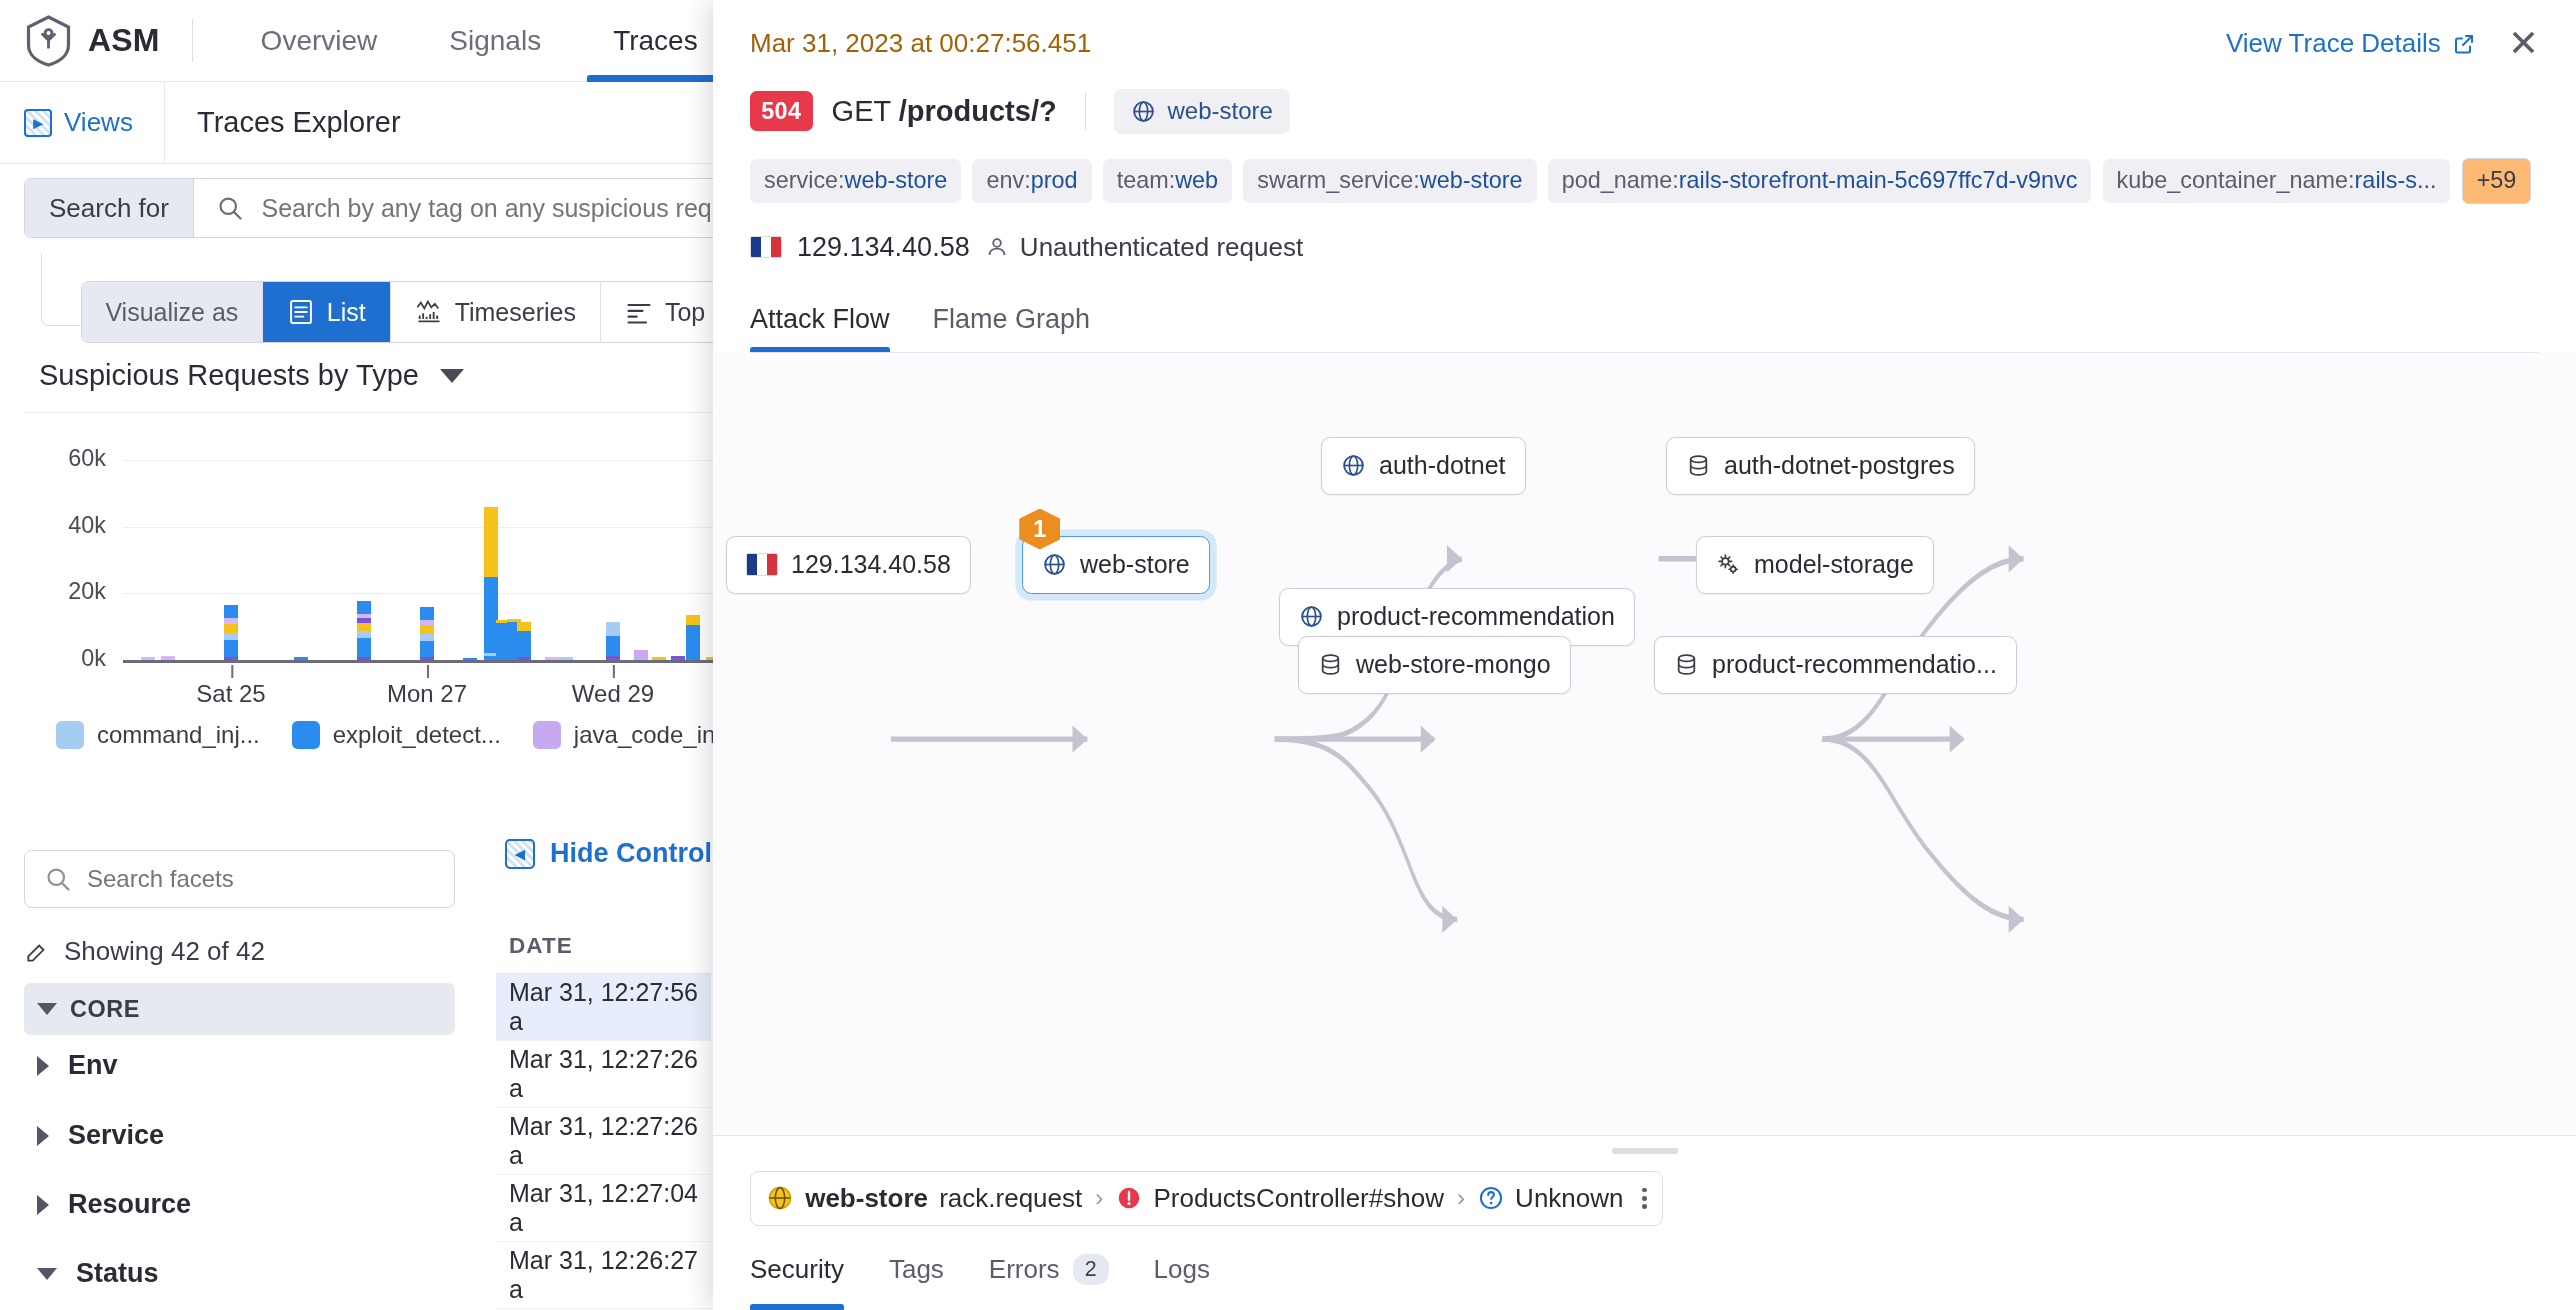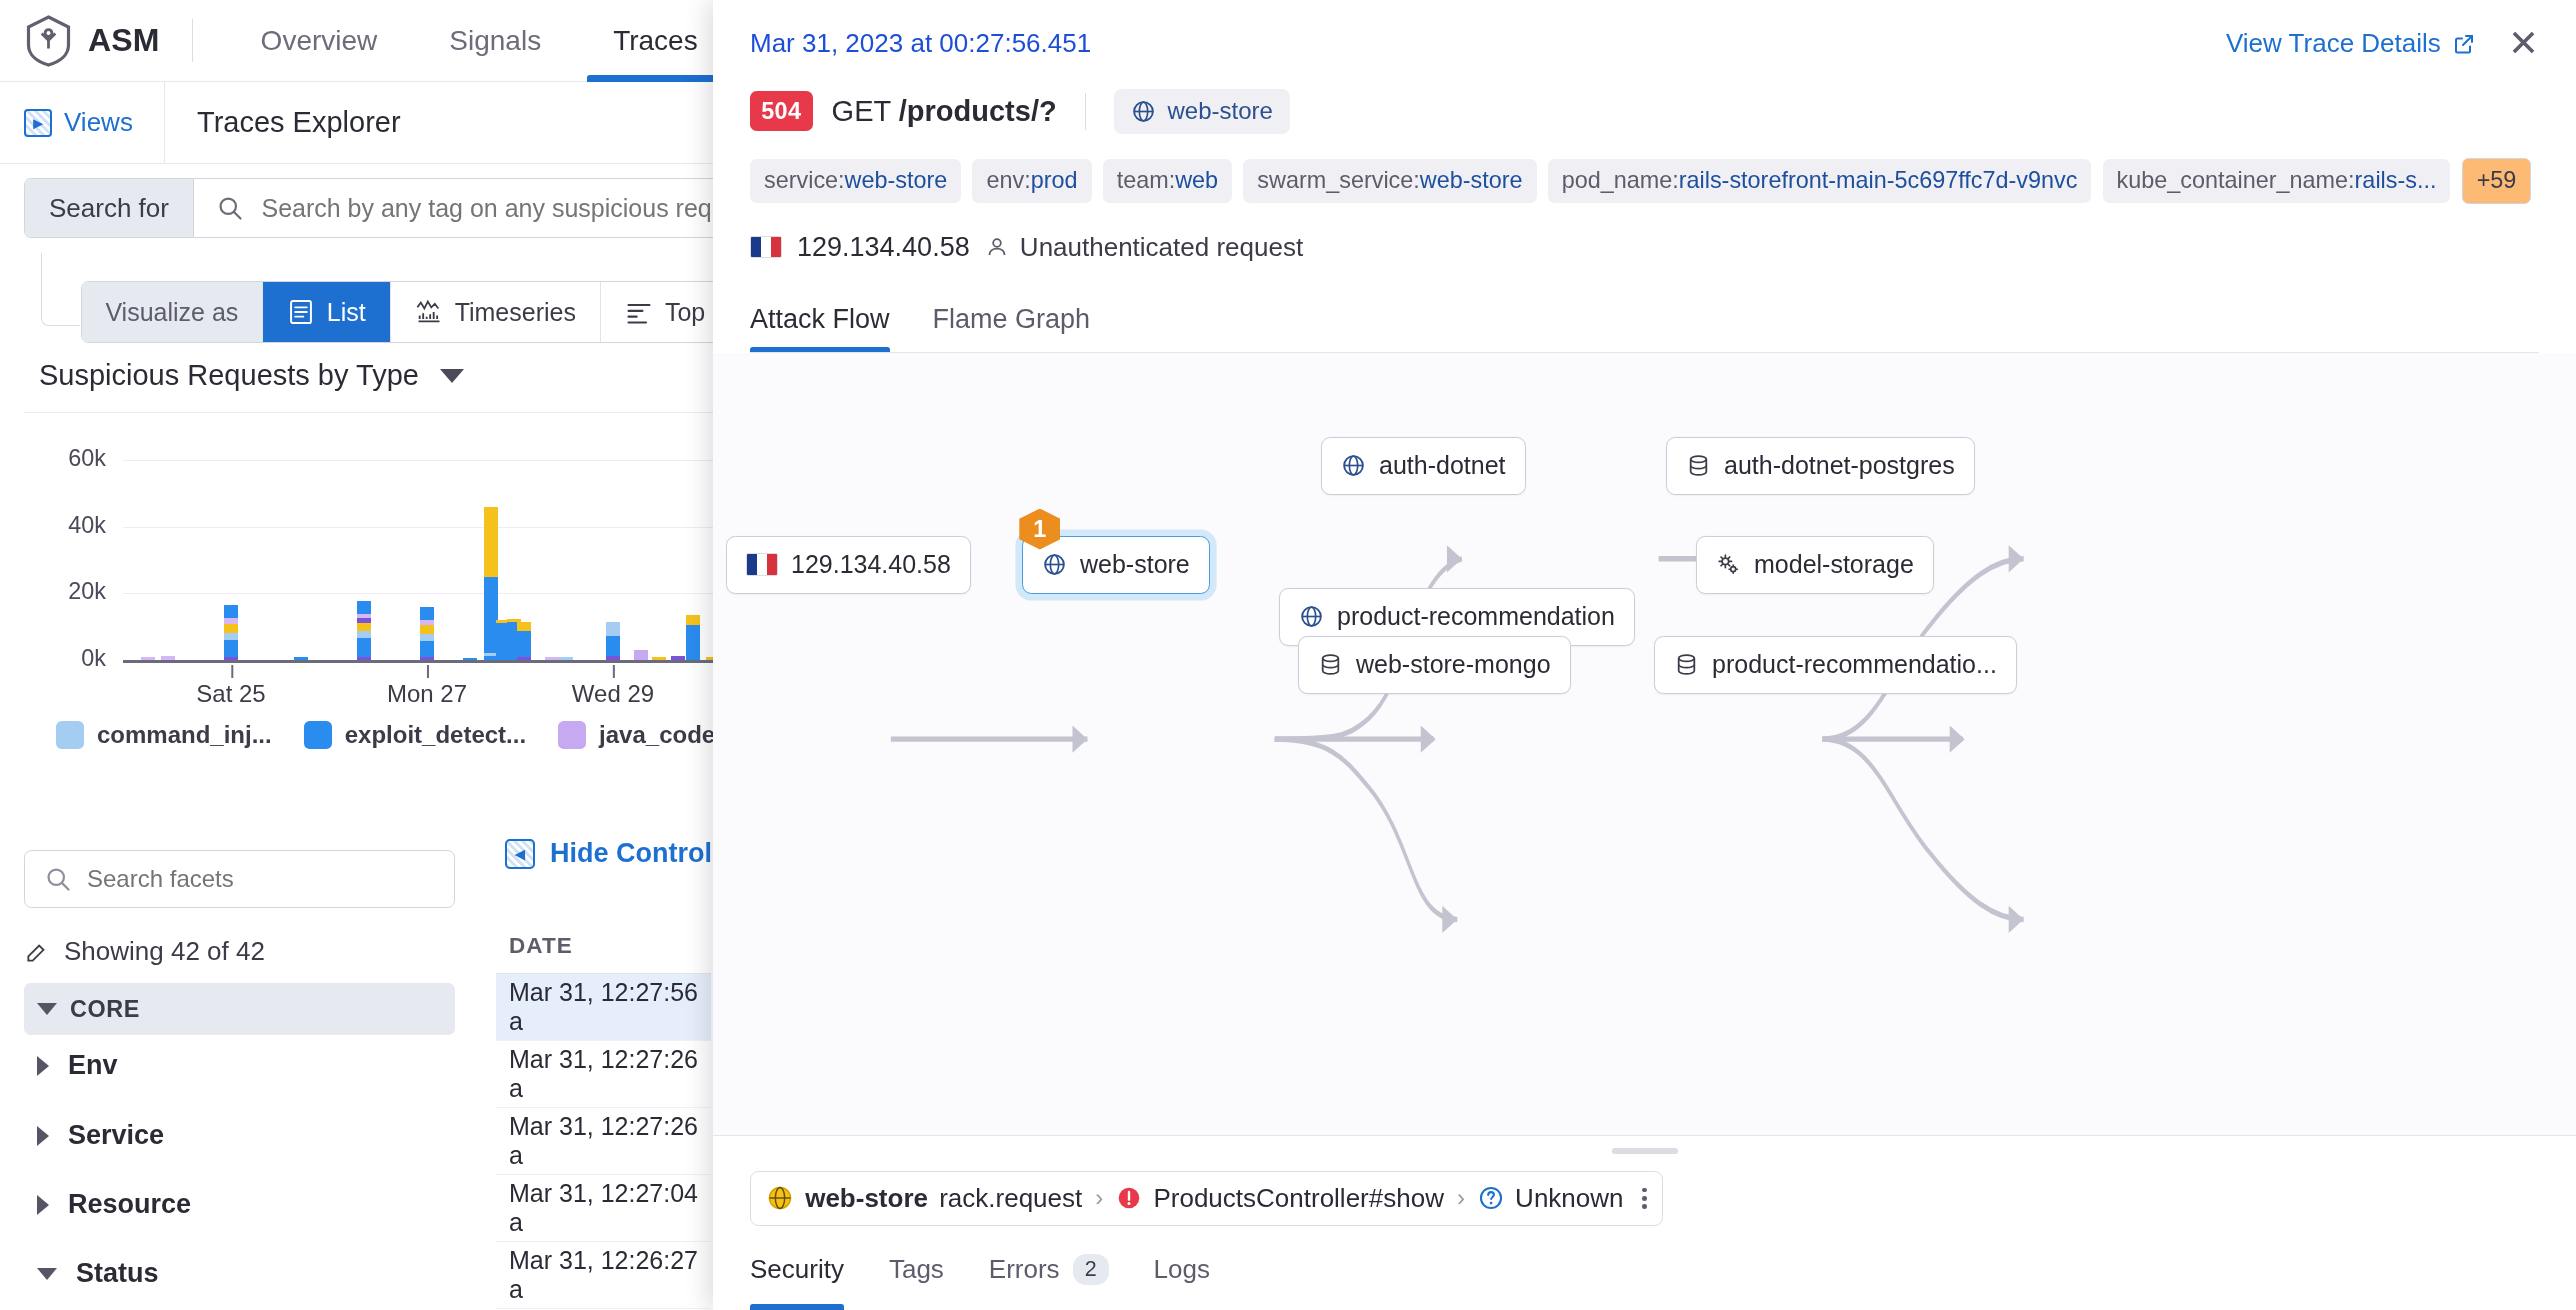--- a/index.html
+++ b/index.html
@@ -88,21 +88,21 @@
   .grid{ position:absolute; height:0.9px; background:#ededf2;}
   .axis{ position:absolute; left:99px; width:612px; height:2.8px; background:#6b6b7d; top:237px;}
   .barcol{ position:absolute; bottom:0; display:flex; flex-direction:column-reverse;}
   .seg{ width:100%;}
   .xticks{ position:absolute; left:0; top:680px; width:739px; height:37px;}
   .xtick{ position:absolute; font-size:24px; color:#3c3c48; transform:translateX(-50%); white-space:nowrap;}
   .tickmark{ position:absolute; width:1.9px; height:13px; background:#6b6b7d; top:-15px;}
 
   
   .legend{ position:absolute; left:56px; top:721px; display:flex; align-items:center; gap:32px;}
-  .lg{ display:flex; align-items:center; gap:13px;font-weight:bold;}
+  .lg{ display:flex; align-items:center; gap:13px;}
   .lgsw{ width:28px;height:28px;border-radius:5.6px;}
   .lgtx{ font-size:24px; color:#3c3c48; white-space:nowrap;}
 
   
   .facet-search{ position:absolute; left:24px; top:850px; width:431px; height:58px;
      border:0.9px solid #d4d4dd; border-radius:7.5px; display:flex; align-items:center;
      gap:15px; padding:0 19px;}
   .facet-search input{ border:0;outline:0;font-size:24px;color:#8e8e9c;background:transparent;
      font-family:"Liberation Sans",sans-serif; width:100%;}
   .showing{ position:absolute; left:24px; top:936px; display:flex; align-items:center; gap:14px;}
@@ -130,21 +130,21 @@
   .tbl-row.sel{ background:#e6eefb;}
 
   
   .panel{
     position:absolute; left:713px; top:0; width:1863px; height:1310px;
     background:#fff; box-shadow:-5.6px 0 22.5px rgba(20,20,40,.14);
     display:flex; flex-direction:column;
   }
   .p-head{ padding:28px 37px 0 37px; }
   .p-top{ display:flex; align-items:flex-start; justify-content:space-between;}
-  .p-ts{ font-size:26px; color:#1d4ed8;}
+  .p-ts{ font-size:26px; color:#a16207;}
   .p-right{ display:flex; align-items:center; gap:32px;}
   .p-link{ color:#1d6fd0; font-size:26px; display:flex; align-items:center; gap:11.2px; cursor:pointer;}
   .p-close{ font-size:37px; color:#5c5c6b; cursor:pointer; line-height:.8;}
 
   .p-title{ display:flex; align-items:center; gap:19px; margin-top:30px;}
   .badge504{ background:#e8394a; color:#fff; font-size:23.4px; font-weight:700; border-radius:6.6px;
      padding:6.6px 11.2px; letter-spacing:0.4px;}
   .p-method{ font-size:29px; color:#2b2b36;}
   .p-method b{ font-weight:700;}
   .vsep{ width:0.9px; height:37px; background:#dcdce3; margin:0 9.4px;}

